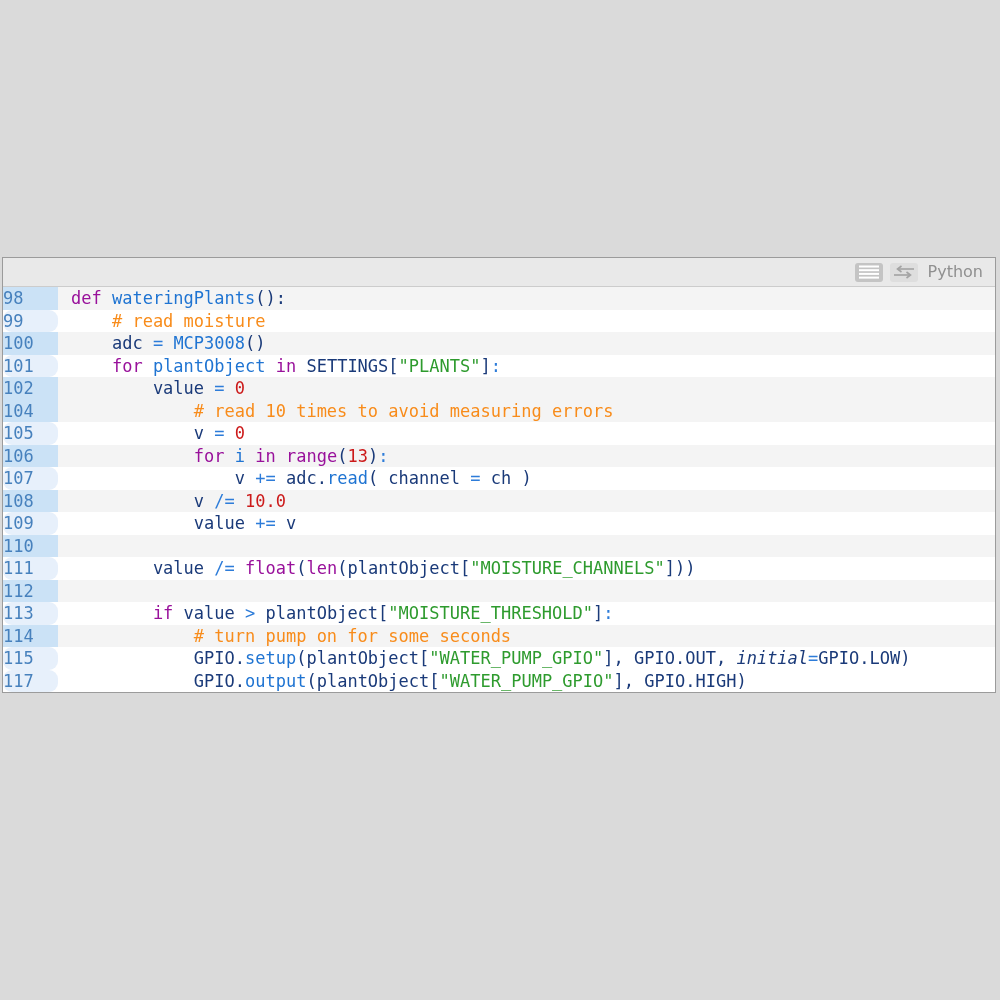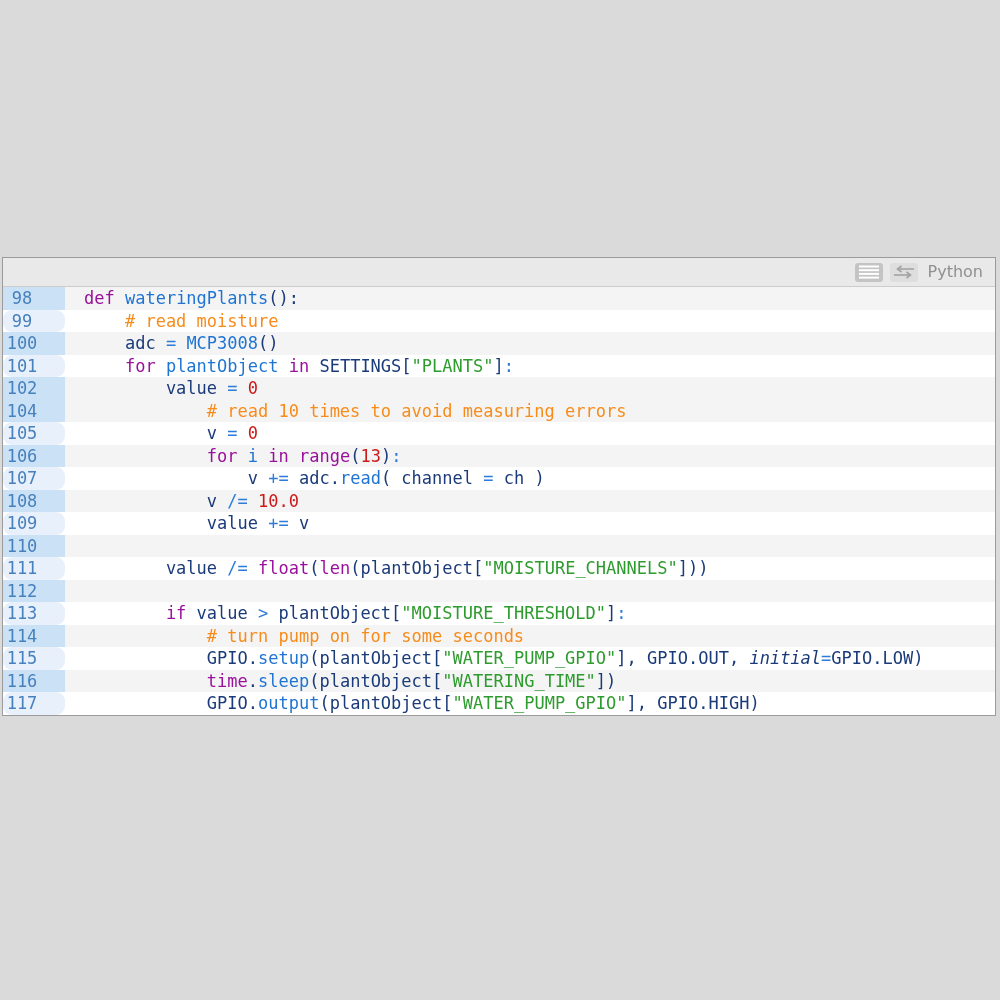--- a/index.html
+++ b/index.html
@@ -34,25 +34,25 @@
     color:var(--label-gray,#909090);
     font-size:16px;line-height:28px;margin-left:3px;
     font-family:"DejaVu Sans",sans-serif;
   }
   .code-rows{
     font-family:"DejaVu Sans Mono","Liberation Mono",monospace;
     font-size:17px;
   }
   .row{display:flex;height:22.5px;line-height:22.5px;}
   .ln{
-    flex:none;width:38px;padding-right:24px;text-align:center;
+    flex:none;width:38px;padding-right:17px;text-align:left;
     color:var(--ln-text,#4781bd);
     user-select:none;
   }
-  .cl{flex:1;padding-left:19px;white-space:pre;overflow:hidden;}
+  .cl{flex:1;padding-left:13px;white-space:pre;overflow:hidden;}
   .row.even .ln{background:var(--ln-even-bg,#cbe2f6);}
   .row.odd  .ln{background:var(--ln-odd-bg,#e7f0fb);border-radius:9px;}
   .row.even .cl{background:var(--row-even-bg,#f4f4f4);}
   .row.odd  .cl{background:var(--row-odd-bg,#ffffff);}
   .tk-kw{color:var(--kw,#99119b);}
   .tk-fn{color:var(--fn,#1f74d2);}
   .tk-o{color:var(--op,#2d7cd9);}
   .tk-v{color:var(--var,#1a3a79);}
   .tk-p{color:var(--punc,#1a3a79);}
   .tk-s{color:var(--str,#2e9b2e);}
@@ -153,24 +153,20 @@
             <div class="cl"><span class="tk-kw">        if </span><span class="tk-v">value </span><span class="tk-o">&gt; </span><span class="tk-v">plantObject</span><span class="tk-p">[</span><span class="tk-s">"MOISTURE_THRESHOLD"</span><span class="tk-p">]</span><span class="tk-o">:</span></div>
           </div>
           <div class="row even">
             <div class="ln">114</div>
             <div class="cl"><span class="tk-c">            # turn pump on for some seconds</span></div>
           </div>
           <div class="row odd">
             <div class="ln">115</div>
             <div class="cl"><span class="tk-v">            GPIO</span><span class="tk-p">.</span><span class="tk-fn">setup</span><span class="tk-p">(</span><span class="tk-v">plantObject</span><span class="tk-p">[</span><span class="tk-s">"WATER_PUMP_GPIO"</span><span class="tk-p">], </span><span class="tk-v">GPIO</span><span class="tk-p">.</span><span class="tk-v">OUT</span><span class="tk-p">, </span><span class="tk-arg">initial</span><span class="tk-o">=</span><span class="tk-v">GPIO</span><span class="tk-p">.</span><span class="tk-v">LOW</span><span class="tk-p">)</span></div>
           </div>
-          <div class="row even">
-            <div class="ln">116</div>
-            <div class="cl"><span class="tk-kw">            time</span><span class="tk-p">.</span><span class="tk-fn">sleep</span><span class="tk-p">(</span><span class="tk-v">plantObject</span><span class="tk-p">[</span><span class="tk-s">"WATERING_TIME"</span><span class="tk-p">])</span></div>
-          </div>
           <div class="row odd">
             <div class="ln">117</div>
             <div class="cl"><span class="tk-v">            GPIO</span><span class="tk-p">.</span><span class="tk-fn">output</span><span class="tk-p">(</span><span class="tk-v">plantObject</span><span class="tk-p">[</span><span class="tk-s">"WATER_PUMP_GPIO"</span><span class="tk-p">], </span><span class="tk-v">GPIO</span><span class="tk-p">.</span><span class="tk-v">HIGH</span><span class="tk-p">)</span></div>
           </div>
         </div>
     </div>
 
   </div>
 </div>
 

